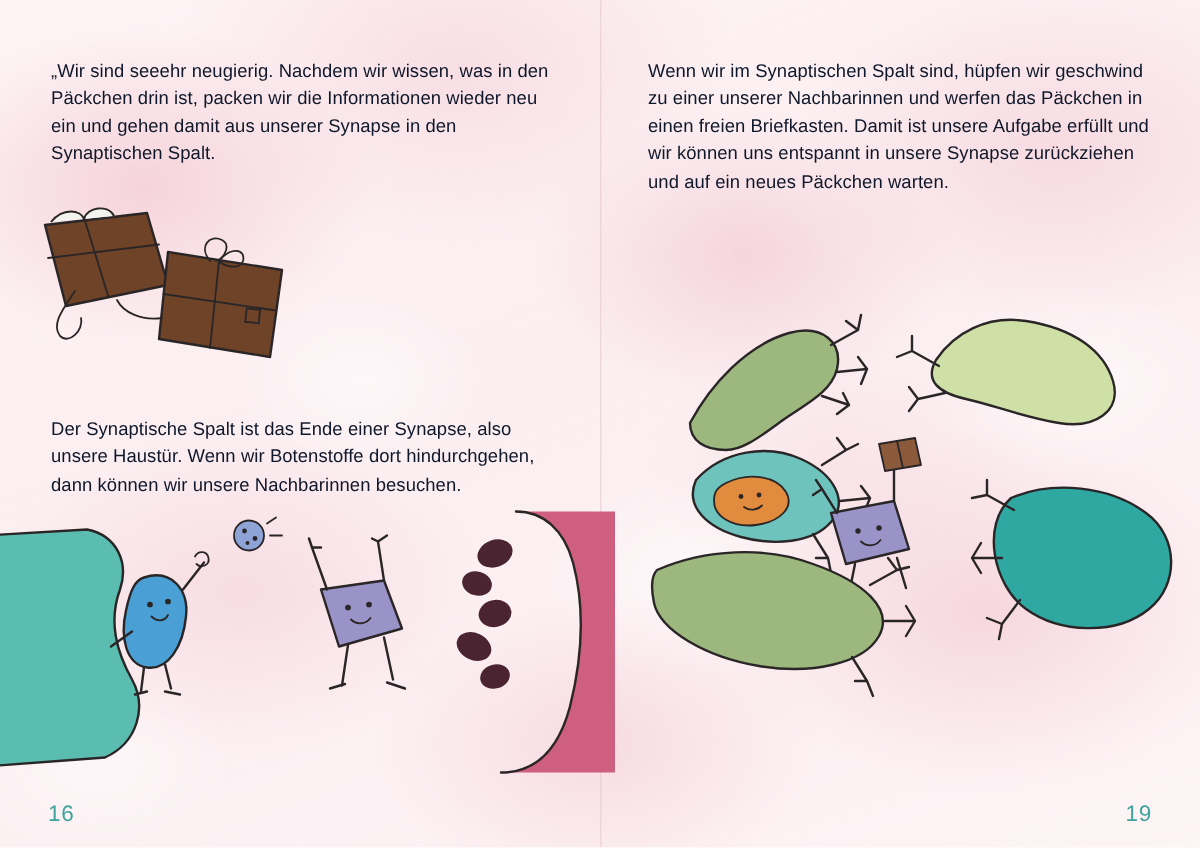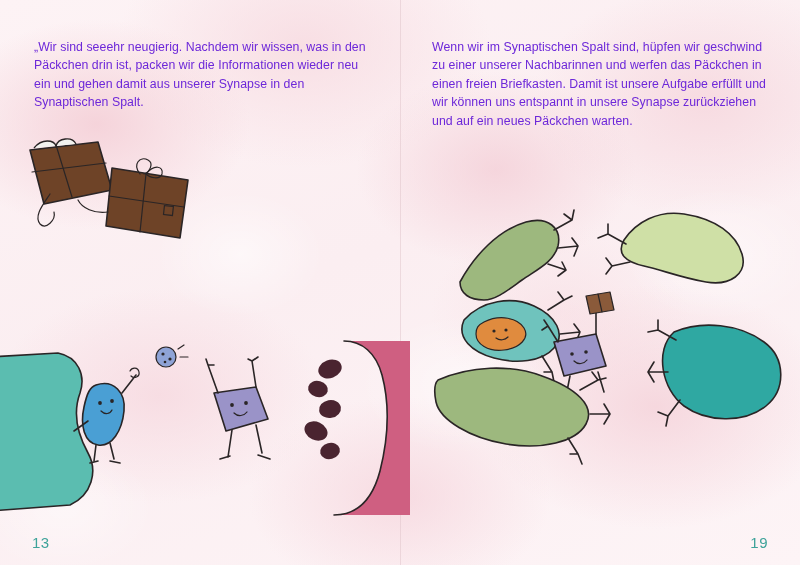--- a/index.html
+++ b/index.html
@@ -53,21 +53,21 @@
     position: absolute;
     top: 0;
     width: 400px;
     height: 565px;
   }
   .col-left { left: 0; }
   .col-right { left: 400px; }
 
   .para {
     position: absolute;
-    color: #6d28d9;
+    color: #0f172a;
     font-size: 12.3px;
     line-height: 18.4px;
     letter-spacing: 0.05px;
     white-space: pre-line;
   }
   #p-left-1  { left: 34px;  top: 38px;  width: 340px; }
   #p-left-2  { left: 34px;  top: 277px; width: 340px; }
   #p-right-1 { left: 32px;  top: 38px;  width: 340px; }
 
   .folio {
@@ -116,20 +116,21 @@
         <path d="M92,48 L168,60 L160,118 L86,106 Z" class="ink"></path>
         <path d="M126,54 L120,112" class="ink-thin"></path>
         <path d="M89,76 L164,87" class="ink-thin"></path>
         <path d="M120,54 C112,44 120,36 128,40 C134,43 130,52 124,54" class="ink-thin"></path>
         <path d="M126,54 C134,44 144,46 142,54 C140,60 130,58 126,54" class="ink-thin"></path>
         <path d="M88,92 C74,94 62,88 58,80" class="ink-thin"></path>
         <rect x="144" y="86" width="9" height="9" transform="rotate(6 148 90)" fill="none" stroke="#2a2526" stroke-width="1.2"></rect>
       </g>
     </svg>
 
+    <div class="para" id="p-left-2">Der Synaptische Spalt ist das Ende einer Synapse, also unsere Haustür. Wenn wir Botenstoffe dort hindurchgehen, dann können wir unsere Nachbarinnen besuchen.</div>
 
     <svg class="art art-left-bot" width="400" height="210" viewBox="0 0 400 210">
 
       <g>
         <path d="M-10,22 L58,18 C78,22 86,40 80,58 C72,80 78,100 88,118 C98,136 92,160 70,170 L-10,176 Z" fill="#5bbdb0"></path>
         <path d="M-10,22 L58,18 C78,22 86,40 80,58 C72,80 78,100 88,118 C98,136 92,160 70,170 L-10,176" class="ink"></path>
       </g>
 
       <g>
         <path d="M96,50 C114,44 126,58 124,76 C122,96 112,112 98,110 C84,108 80,90 84,72 C87,58 90,52 96,50 Z" fill="#4a9fd4"></path>
@@ -172,21 +173,21 @@
         <g fill="#4a2430">
           <ellipse cx="330" cy="34" rx="12" ry="9" transform="rotate(-20 330 34)"></ellipse>
           <ellipse cx="318" cy="54" rx="10" ry="8" transform="rotate(15 318 54)"></ellipse>
           <ellipse cx="330" cy="74" rx="11" ry="9" transform="rotate(-10 330 74)"></ellipse>
           <ellipse cx="316" cy="96" rx="12" ry="9" transform="rotate(25 316 96)"></ellipse>
           <ellipse cx="330" cy="116" rx="10" ry="8" transform="rotate(-15 330 116)"></ellipse>
         </g>
       </g>
     </svg>
 
-    <div class="folio" id="folio-left">13</div>
+    <div class="folio" id="folio-left">16</div>
   </div>
 
   <div class="col col-right">
 
     <div class="para" id="p-right-1">Wenn wir im Synaptischen Spalt sind, hüpfen wir geschwind zu einer unserer Nachbarinnen und werfen das Päckchen in einen freien Briefkasten. Damit ist unsere Aufgabe erfüllt und wir können uns entspannt in unsere Synapse zurückziehen und auf ein neues Päckchen warten.</div>
 
     <div class="folio" id="folio-right">19</div>
   </div>
 
   <svg class="art art-right" width="360" height="320" viewBox="0 0 360 320">

